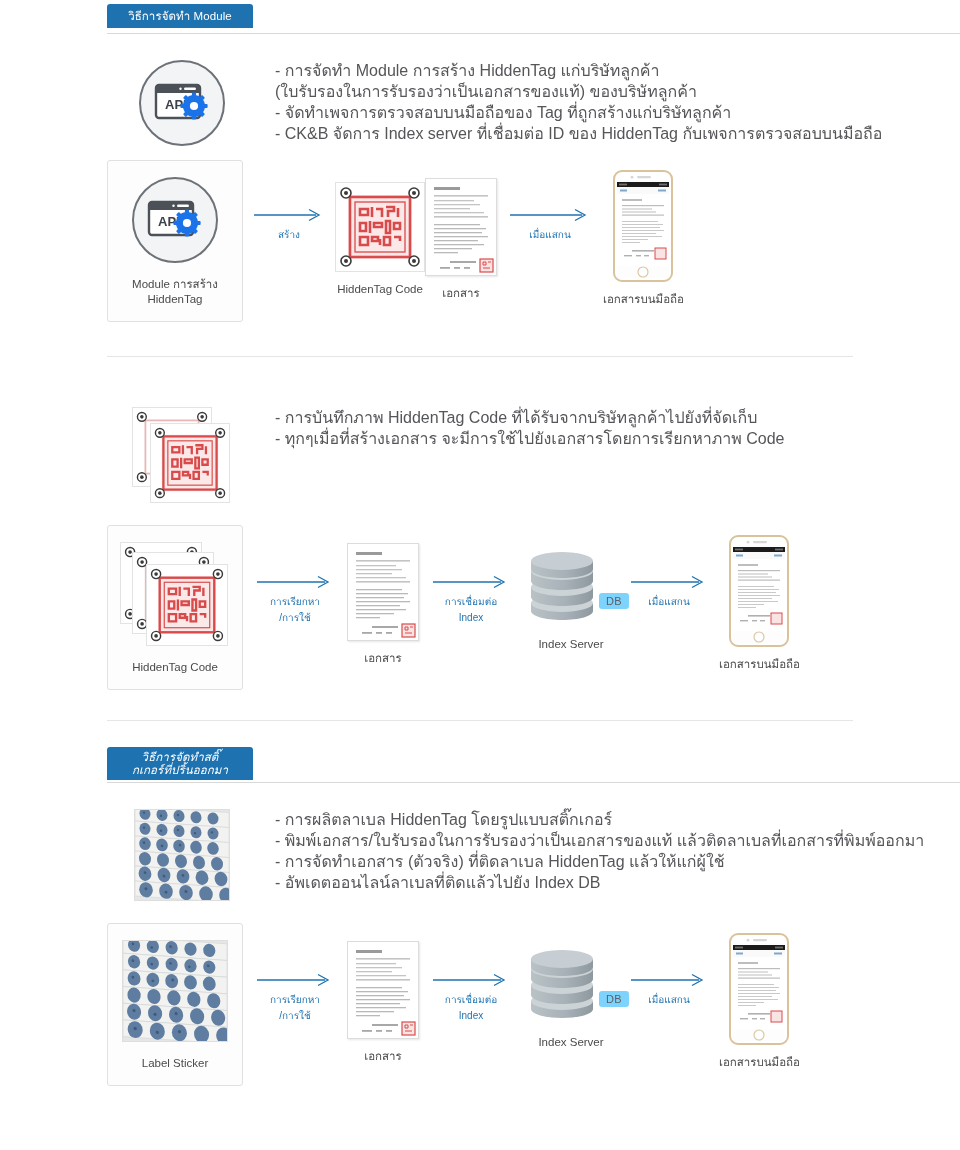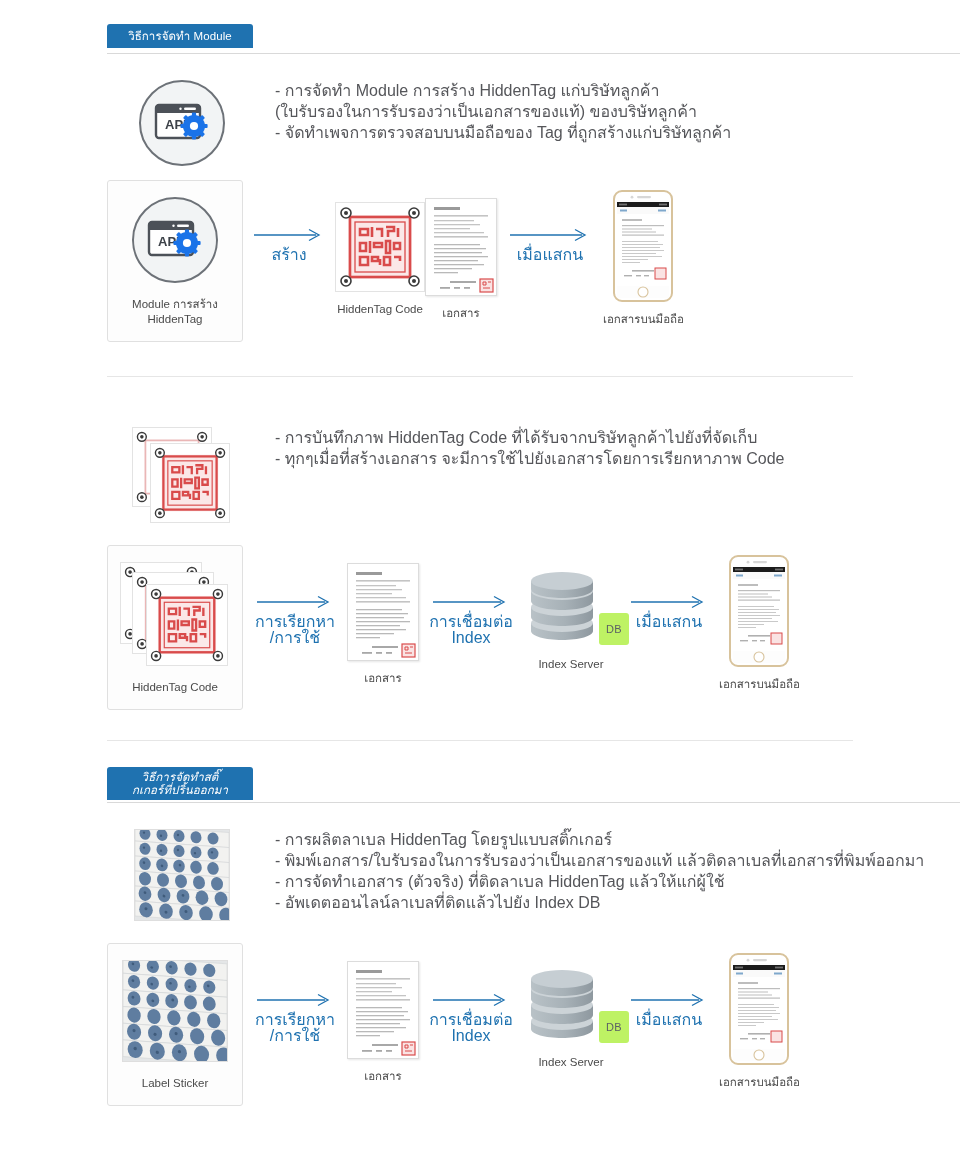--- a/index.html
+++ b/index.html
@@ -7,21 +7,21 @@
     width: 960px;
     height: 1150px;
     background: #ffffff;
     font-family: "Liberation Sans", "DejaVu Sans", sans-serif;
     color: #4a4a4a;
     overflow: hidden;
   }
   .page { position: relative; width: 960px; height: 1150px; }
 
   
-  .section { position: relative; margin-top: 20px; }
+  .section { position: relative; }
 
   .tab-wrap { position: relative; height: 34px; }
   .tab {
     position: absolute;
     left: 107px;
     top: 4px;
     min-width: 146px;
     background: #1f72b0;
     color: #ffffff;
     font-size: 11.5px;
@@ -100,21 +100,21 @@
   .framed .caption { margin-top: 14px; }
 
   .arrow {
     display: flex;
     flex-direction: column;
     align-items: center;
     justify-content: flex-start;
   }
   .arrow svg { display: block; }
   .arrow .alabel {
-    font-size: 16px;
+    font-size: 10px;
     color: #1f72b0;
     text-align: center;
     line-height: 16px;
     margin-top: 5px;
     white-space: pre-line;
   }
 
   
   .api-circle {
     width: 86px; height: 86px;
@@ -147,25 +147,25 @@
     background: #ffffff;
     border: 2px solid #d8c39c;
     border-radius: 9px;
     position: relative;
   }
 
   
   .db { position: relative; }
   .db-badge {
     position: absolute;
-    background: #bef264;
+    background: #7dd3fc;
     color: #5b6065;
     font-size: 11px;
     border-radius: 3px;
-    padding: 10px 7px;
+    padding: 2px 7px;
     right: -10px;
     top: 46px;
     letter-spacing: .4px;
   }
 
   
   .sticker-sheet {
     background: #e8e9ea;
     position: relative;
     overflow: hidden;
@@ -214,20 +214,21 @@
               </g>
               <circle r="4.1" fill="#ffffff"></circle>
             </g>
           </svg>
         </div>
       </div>
       <div class="intro-text">
         <div class="bullet">- การจัดทำ Module การสร้าง HiddenTag แก่บริษัทลูกค้า</div>
         <div class="bullet">(ใบรับรองในการรับรองว่าเป็นเอกสารของแท้) ของบริษัทลูกค้า</div>
         <div class="bullet">- จัดทำเพจการตรวจสอบบนมือถือของ Tag ที่ถูกสร้างแก่บริษัทลูกค้า</div>
+        <div class="bullet">- CK&amp;B จัดการ Index server ที่เชื่อมต่อ ID ของ HiddenTag กับเพจการตรวจสอบบนมือถือ</div>
       </div>
     </div>
 
     <div class="flow" style="padding-top:14px;">
 
       <div class="node framed" style="margin-top:0;">
         <div class="art">
           <div class="api-circle">
             <svg width="56" height="42" viewBox="0 0 56 42">
               <rect x="2" y="3" width="44" height="33" rx="3" fill="#ffffff" stroke="#4c5158" stroke-width="2.4"></rect>

